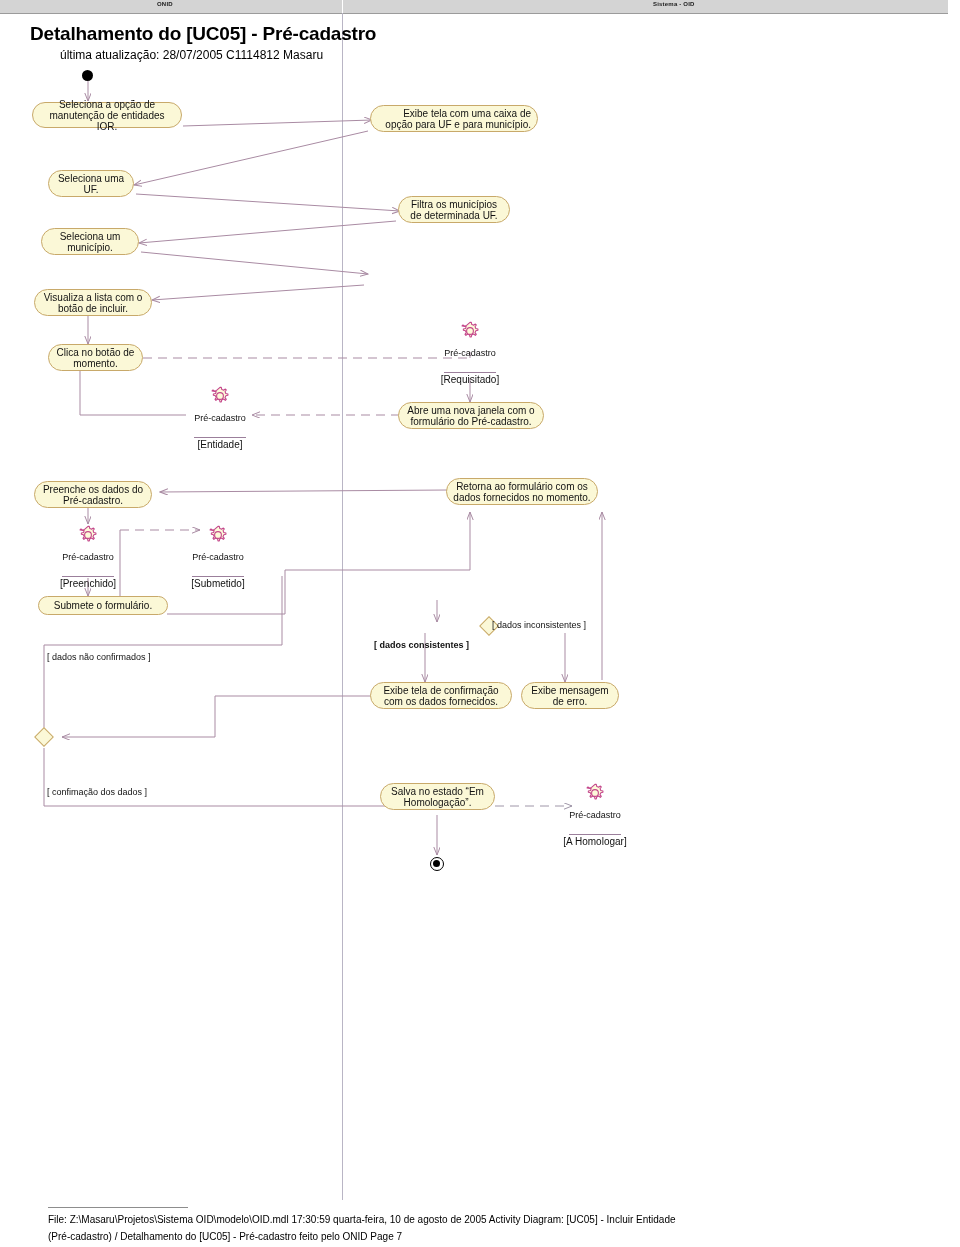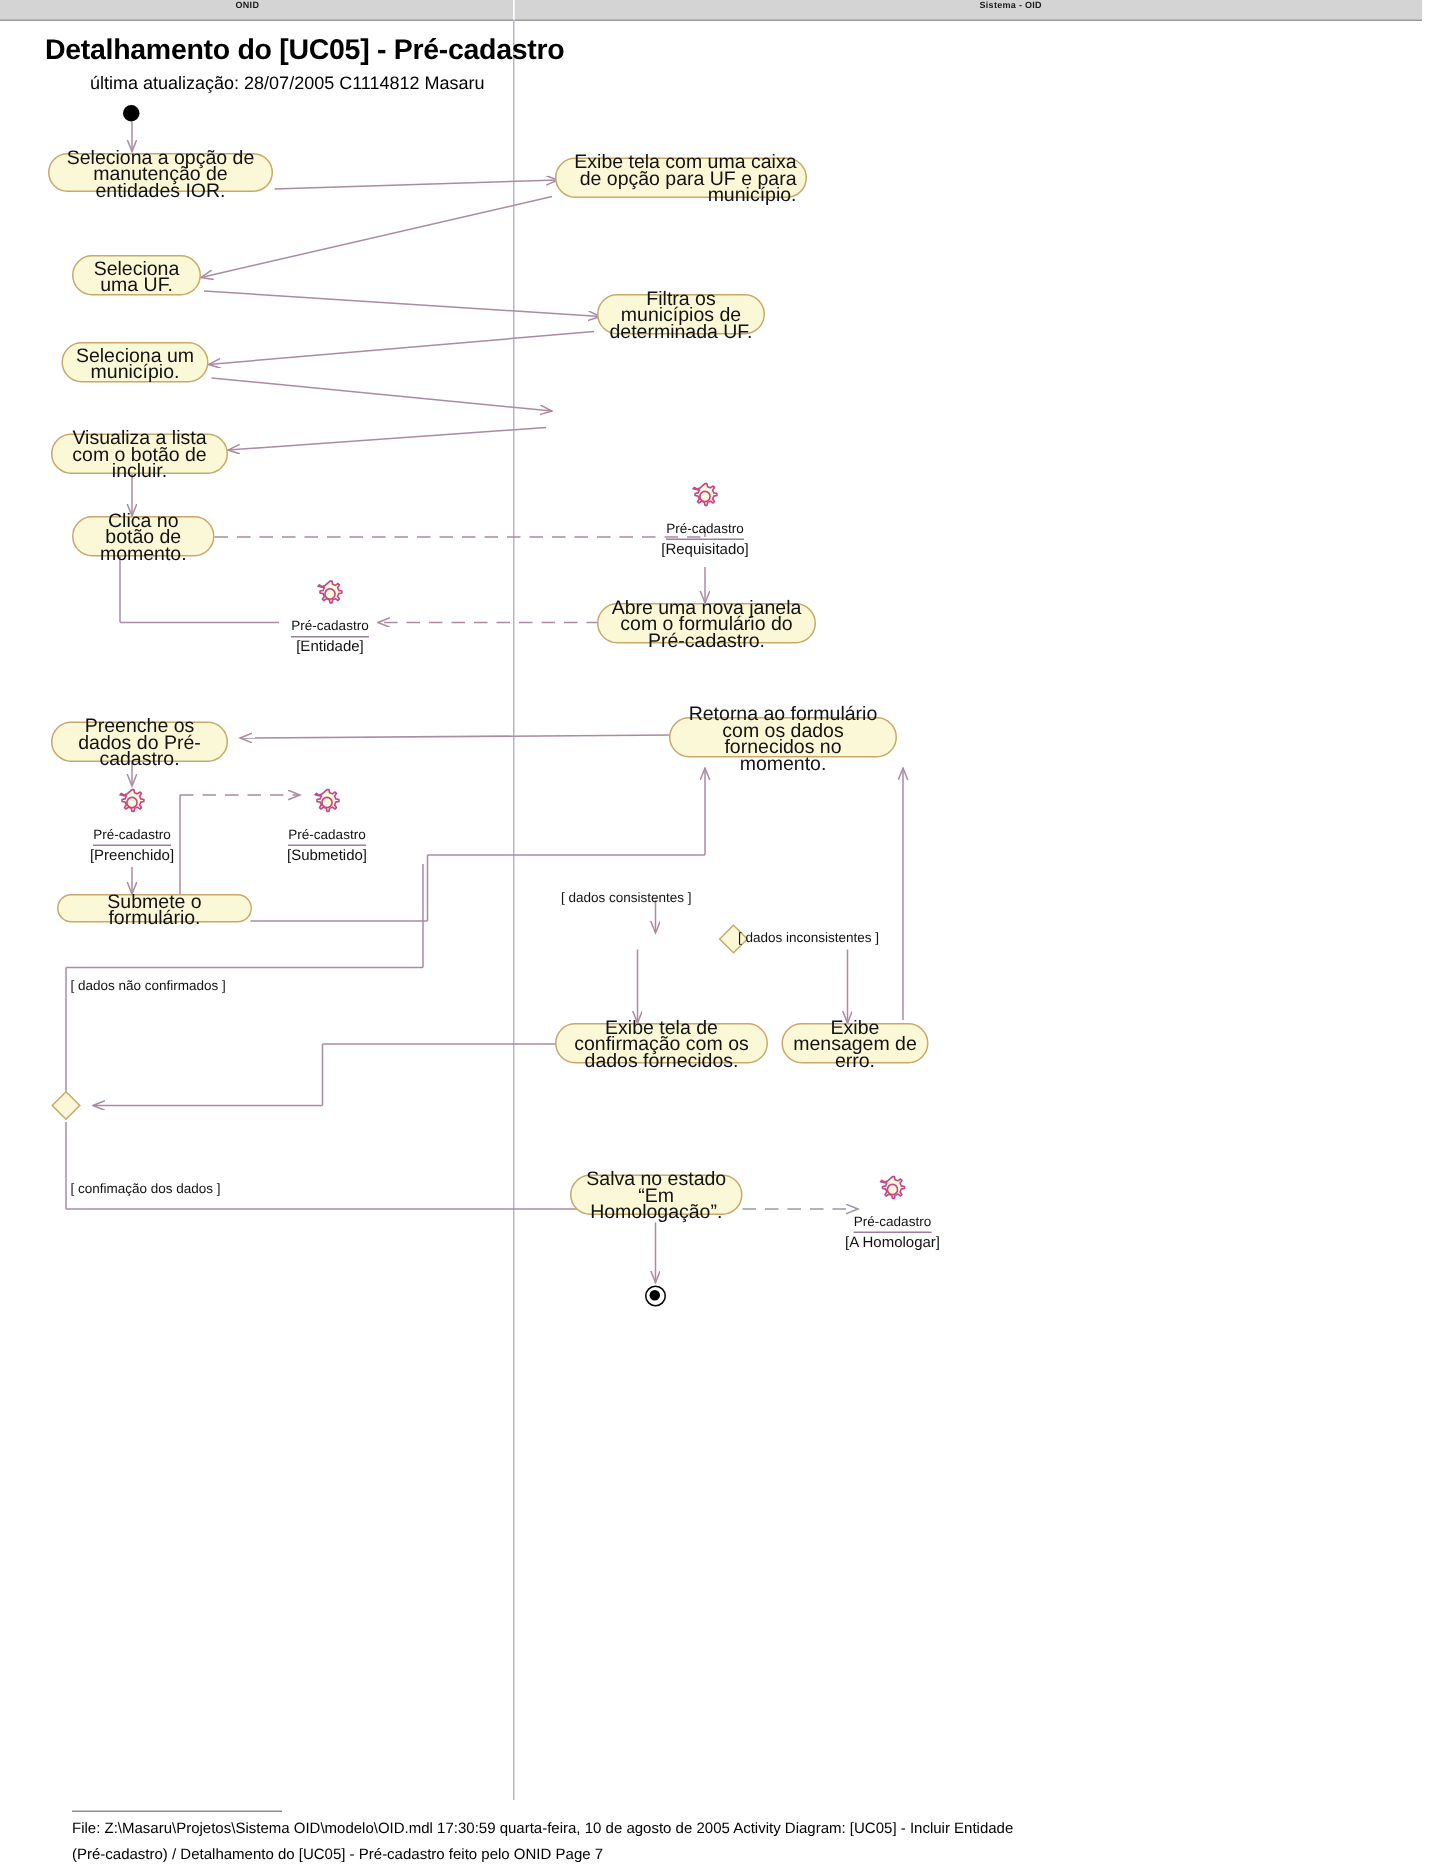--- a/index.html
+++ b/index.html
@@ -69,21 +69,21 @@
   .act {
     position: absolute;
     background: #fbf8d7;
     border: 1px solid #c8a96a;
     border-radius: 14px;
     box-sizing: border-box;
     display: flex;
     align-items: center;
     justify-content: center;
     text-align: center;
-    font-size: 13px;
+    font-size: 10px;
     line-height: 11px;
     color: #121212;
     padding: 2px 6px;
   }
   .act span { display: block; width: 100%; }
 
   
   .start-node {
     position: absolute;
     width: 11px;
@@ -127,21 +127,21 @@
   .objnode .gear {
     display: block;
     margin: 0 auto;
     width: 22px;
     height: 22px;
   }
   .objnode .obj-name {
     font-size: 9px;
     color: #111;
     line-height: 11px;
-    padding-bottom: 1px;
+    padding-bottom: 13px;
     display: inline-block;
     border-bottom: 1px solid #9b7f9b;
   }
   .objnode .obj-state {
     font-size: 10px;
     color: #111;
     line-height: 10px;
     margin-top: 2px;
   }
 
@@ -402,21 +402,21 @@
       <circle cx="12" cy="12" r="3.7" fill="#fdfad9" stroke="#c4478c" stroke-width="1.2"></circle>
     </svg>
     <div class="obj-name">Pré-cadastro</div>
     <div class="obj-state">[A Homologar]</div>
   </div>
 
   <div class="diamond" style="left:482px; top:619px; width:14px; height:14px;"></div>
 
   <div class="diamond" style="left:37px; top:730px; width:14px; height:14px;"></div>
 
-  <div class="guard" style="left:374px; top:593px;">[ dados consistentes ]</div>
+  <div class="guard" style="left:374px; top:640px;font-weight:bold;">[ dados consistentes ]</div>
   <div class="guard" style="left:492px; top:620px;">[ dados inconsistentes ]</div>
   <div class="guard" style="left:47px; top:652px;">[ dados não confirmados ]</div>
   <div class="guard" style="left:47px; top:787px;">[ confimação dos dados ]</div>
 
   <div class="end-node" style="left:430px; top:857px;"></div>
 
   <div class="footer-rule" style="left:48px; top:1207px; width:140px;"></div>
   <div class="footer-text" style="left:48px; top:1211px;">File: Z:\Masaru\Projetos\Sistema OID\modelo\OID.mdl    17:30:59 quarta-feira, 10 de agosto de 2005    Activity Diagram: [UC05] - Incluir Entidade</div>
   <div class="footer-text" style="left:48px; top:1228px;">(Pré-cadastro) / Detalhamento do [UC05] - Pré-cadastro feito pelo ONID  Page 7</div>
 

